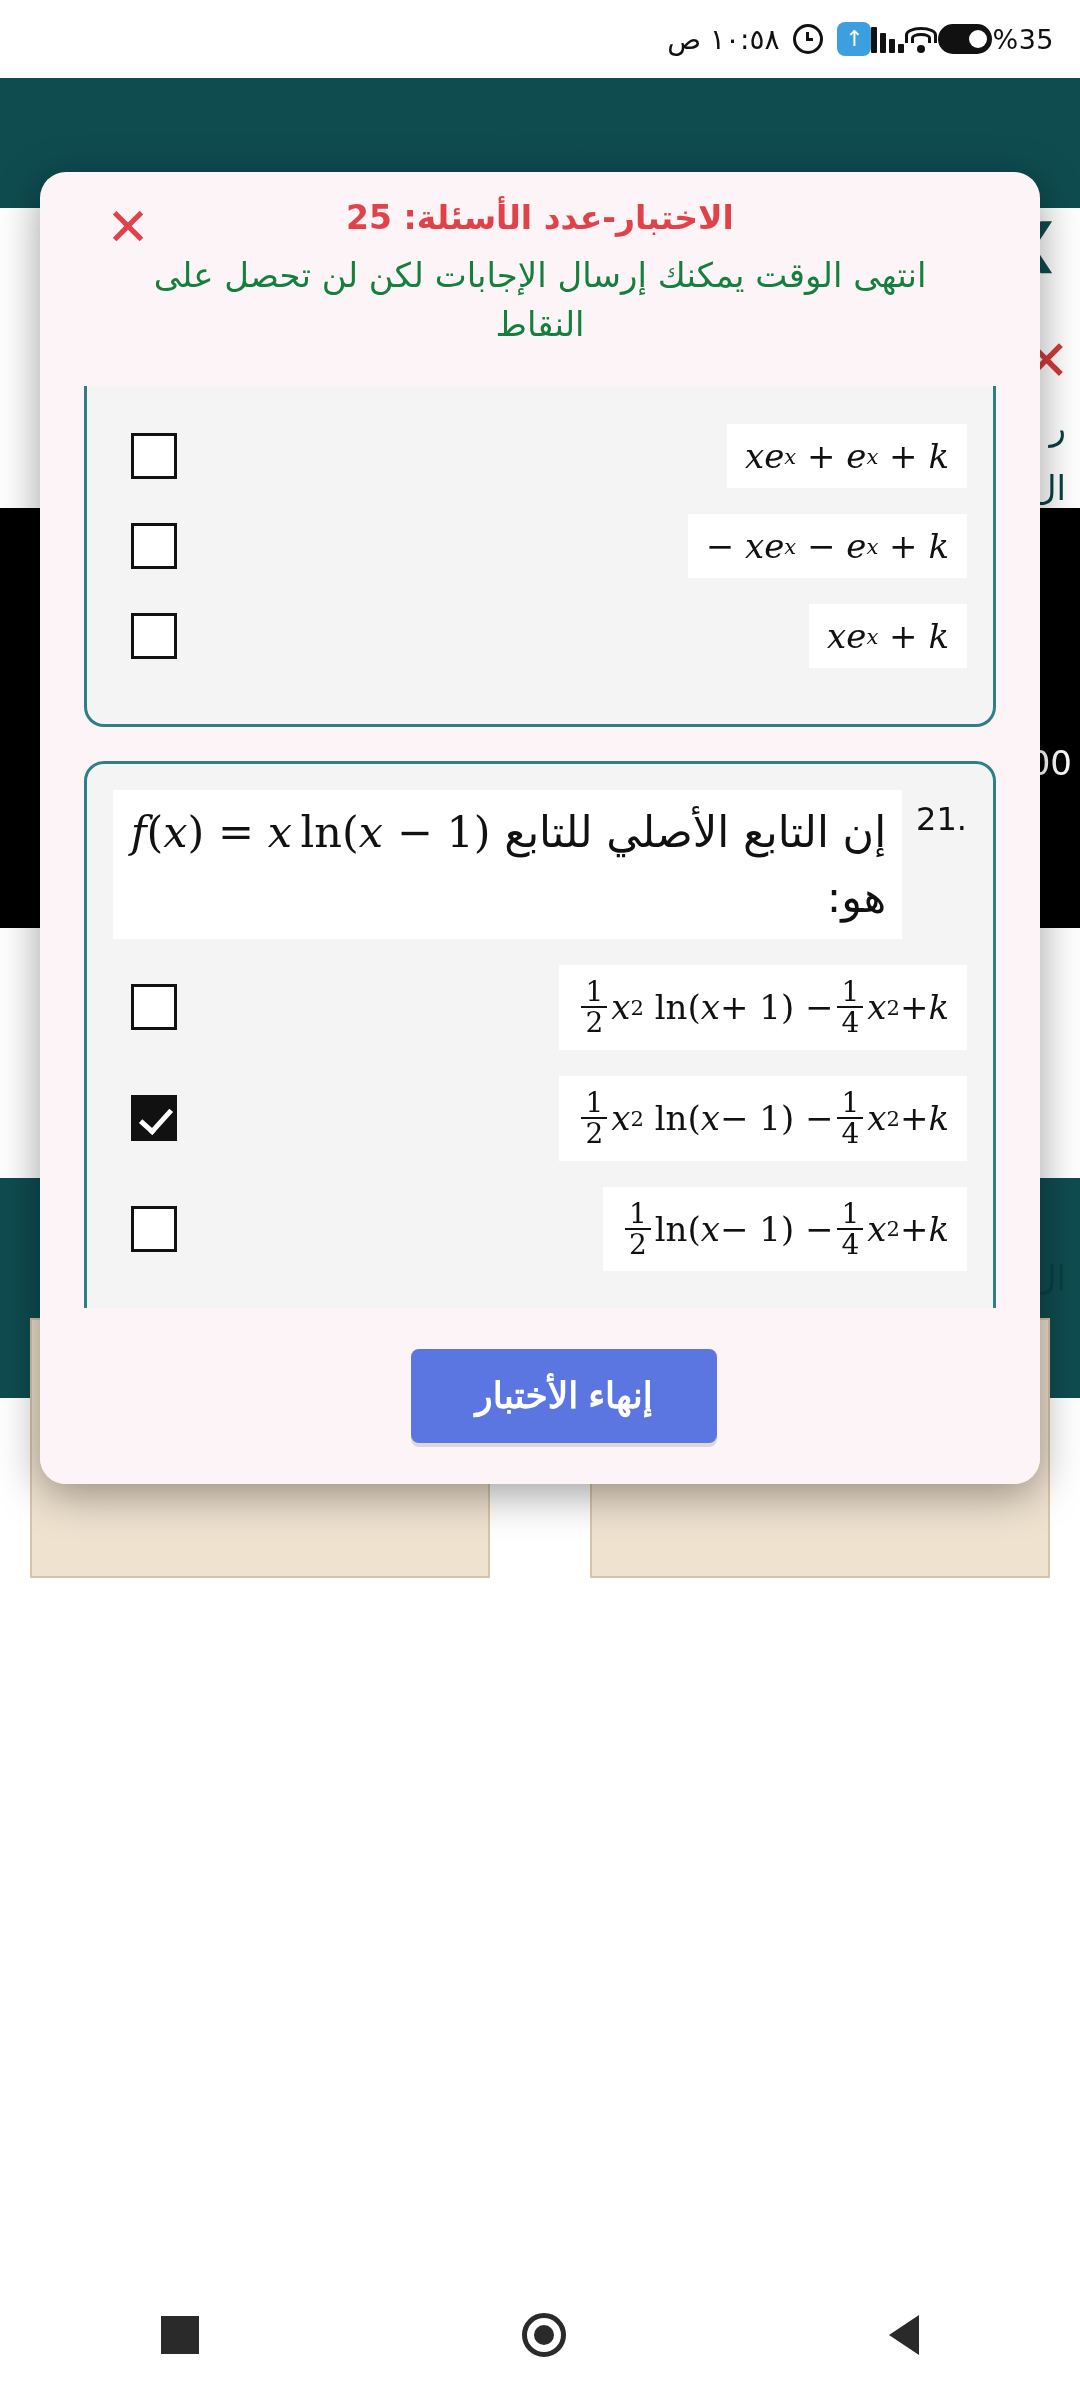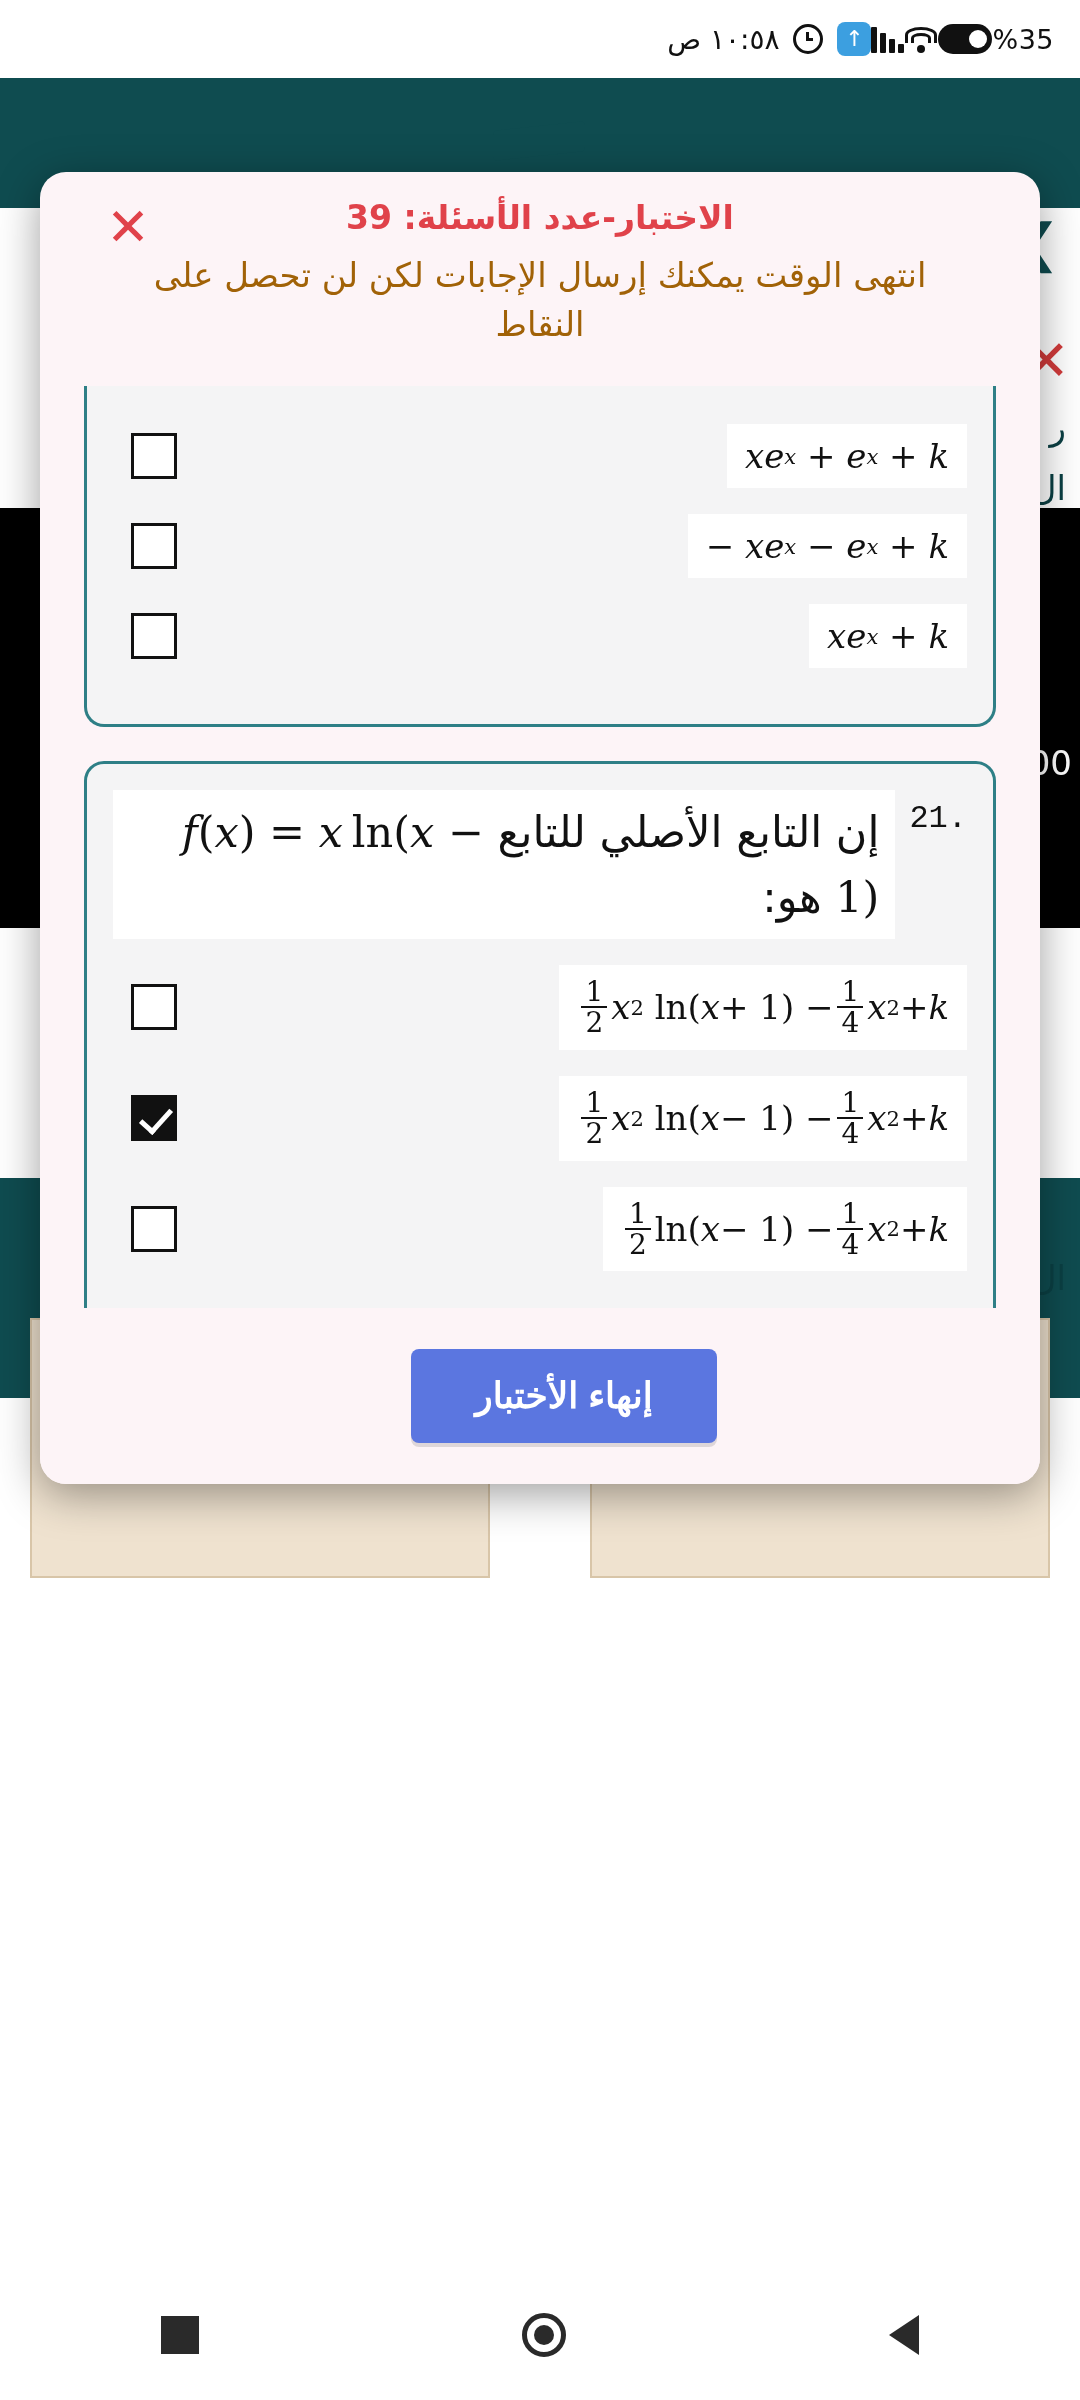--- a/index.html
+++ b/index.html
@@ -133,21 +133,21 @@
     text-align: center; color: #e0424a; font-size: 33px; font-weight: bold;
     letter-spacing: .2px;
   }
   .dlg-close {
     position: absolute; left: 60px; top: 30px;
     width: 56px; height: 56px; color: #e0424a; font-size: 52px;
     line-height: 50px; text-align: center; font-weight: 300;
     cursor: pointer;
   }
   .dlg-sub {
-    margin-top: 14px; text-align: center; color: #a16207;
+    margin-top: 14px; text-align: center; color: #15803d;
     font-size: 34px; line-height: 1.45; padding: 0 36px;
   }
 
   
   .dlg-body {
     position: absolute;
     top: 214px; left: 0; right: 0; bottom: 172px;
     overflow: hidden;
     padding: 0 44px;
   }
@@ -165,21 +165,21 @@
     padding-top: 18px;
   }
   .q-card.partial-bottom {
     border-bottom: none;
     border-radius: 20px 20px 0 0;
   }
   .q-stem {
     display: flex; align-items: flex-start; gap: 14px;
     margin-bottom: 26px;
   }
-  .q-num { font-size: 32px; color: #111; white-space: nowrap; padding-top: 10px; font-family: Liberation Mono, monospace; }
+  .q-num { font-size: 32px; color: #111; white-space: nowrap; padding-top: 10px; }
   .q-text {
     background: #ffffff; padding: 10px 16px;
     font-size: 43px; color: #111; line-height: 1.5;
   }
   .opt-row {
     display: flex; align-items: center; justify-content: space-between;
     margin: 26px 0;
   }
   .opt-text {
     background: #ffffff; padding: 12px 18px;
@@ -299,21 +299,21 @@
     <div class="bg-bottom-card" style="top:1240px;right:30px;width:460px;height:260px"></div>
     <div class="bg-bottom-card" style="top:1240px;left:30px;width:460px;height:260px"></div>
     <div class="bg-bottom-text" style="top:1340px;right:120px">شبخ</div>
     <div class="bg-bottom-text" style="top:1340px;left:80px">بارياً تعطينا وانحن أهلا</div>
   </div>
 
   <div id="dialog">
 
     <div class="dlg-head">
       <div class="dlg-close">✕</div>
-      <div class="dlg-title">الاختبار-عدد الأسئلة: 39</div>
+      <div class="dlg-title">الاختبار-عدد الأسئلة: 25</div>
       <div class="dlg-sub">انتهى الوقت يمكنك إرسال الإجابات لكن لن تحصل على النقاط</div>
     </div>
 
     <div class="dlg-body">
 
       <div class="q-card partial-top">
         <div class="opt-row">
           <div class="opt-text math">
             <i>xe</i><sup><i>x</i></sup>&nbsp;+&nbsp;<i>e</i><sup><i>x</i></sup>&nbsp;+&nbsp;<i>k</i>
           </div>

